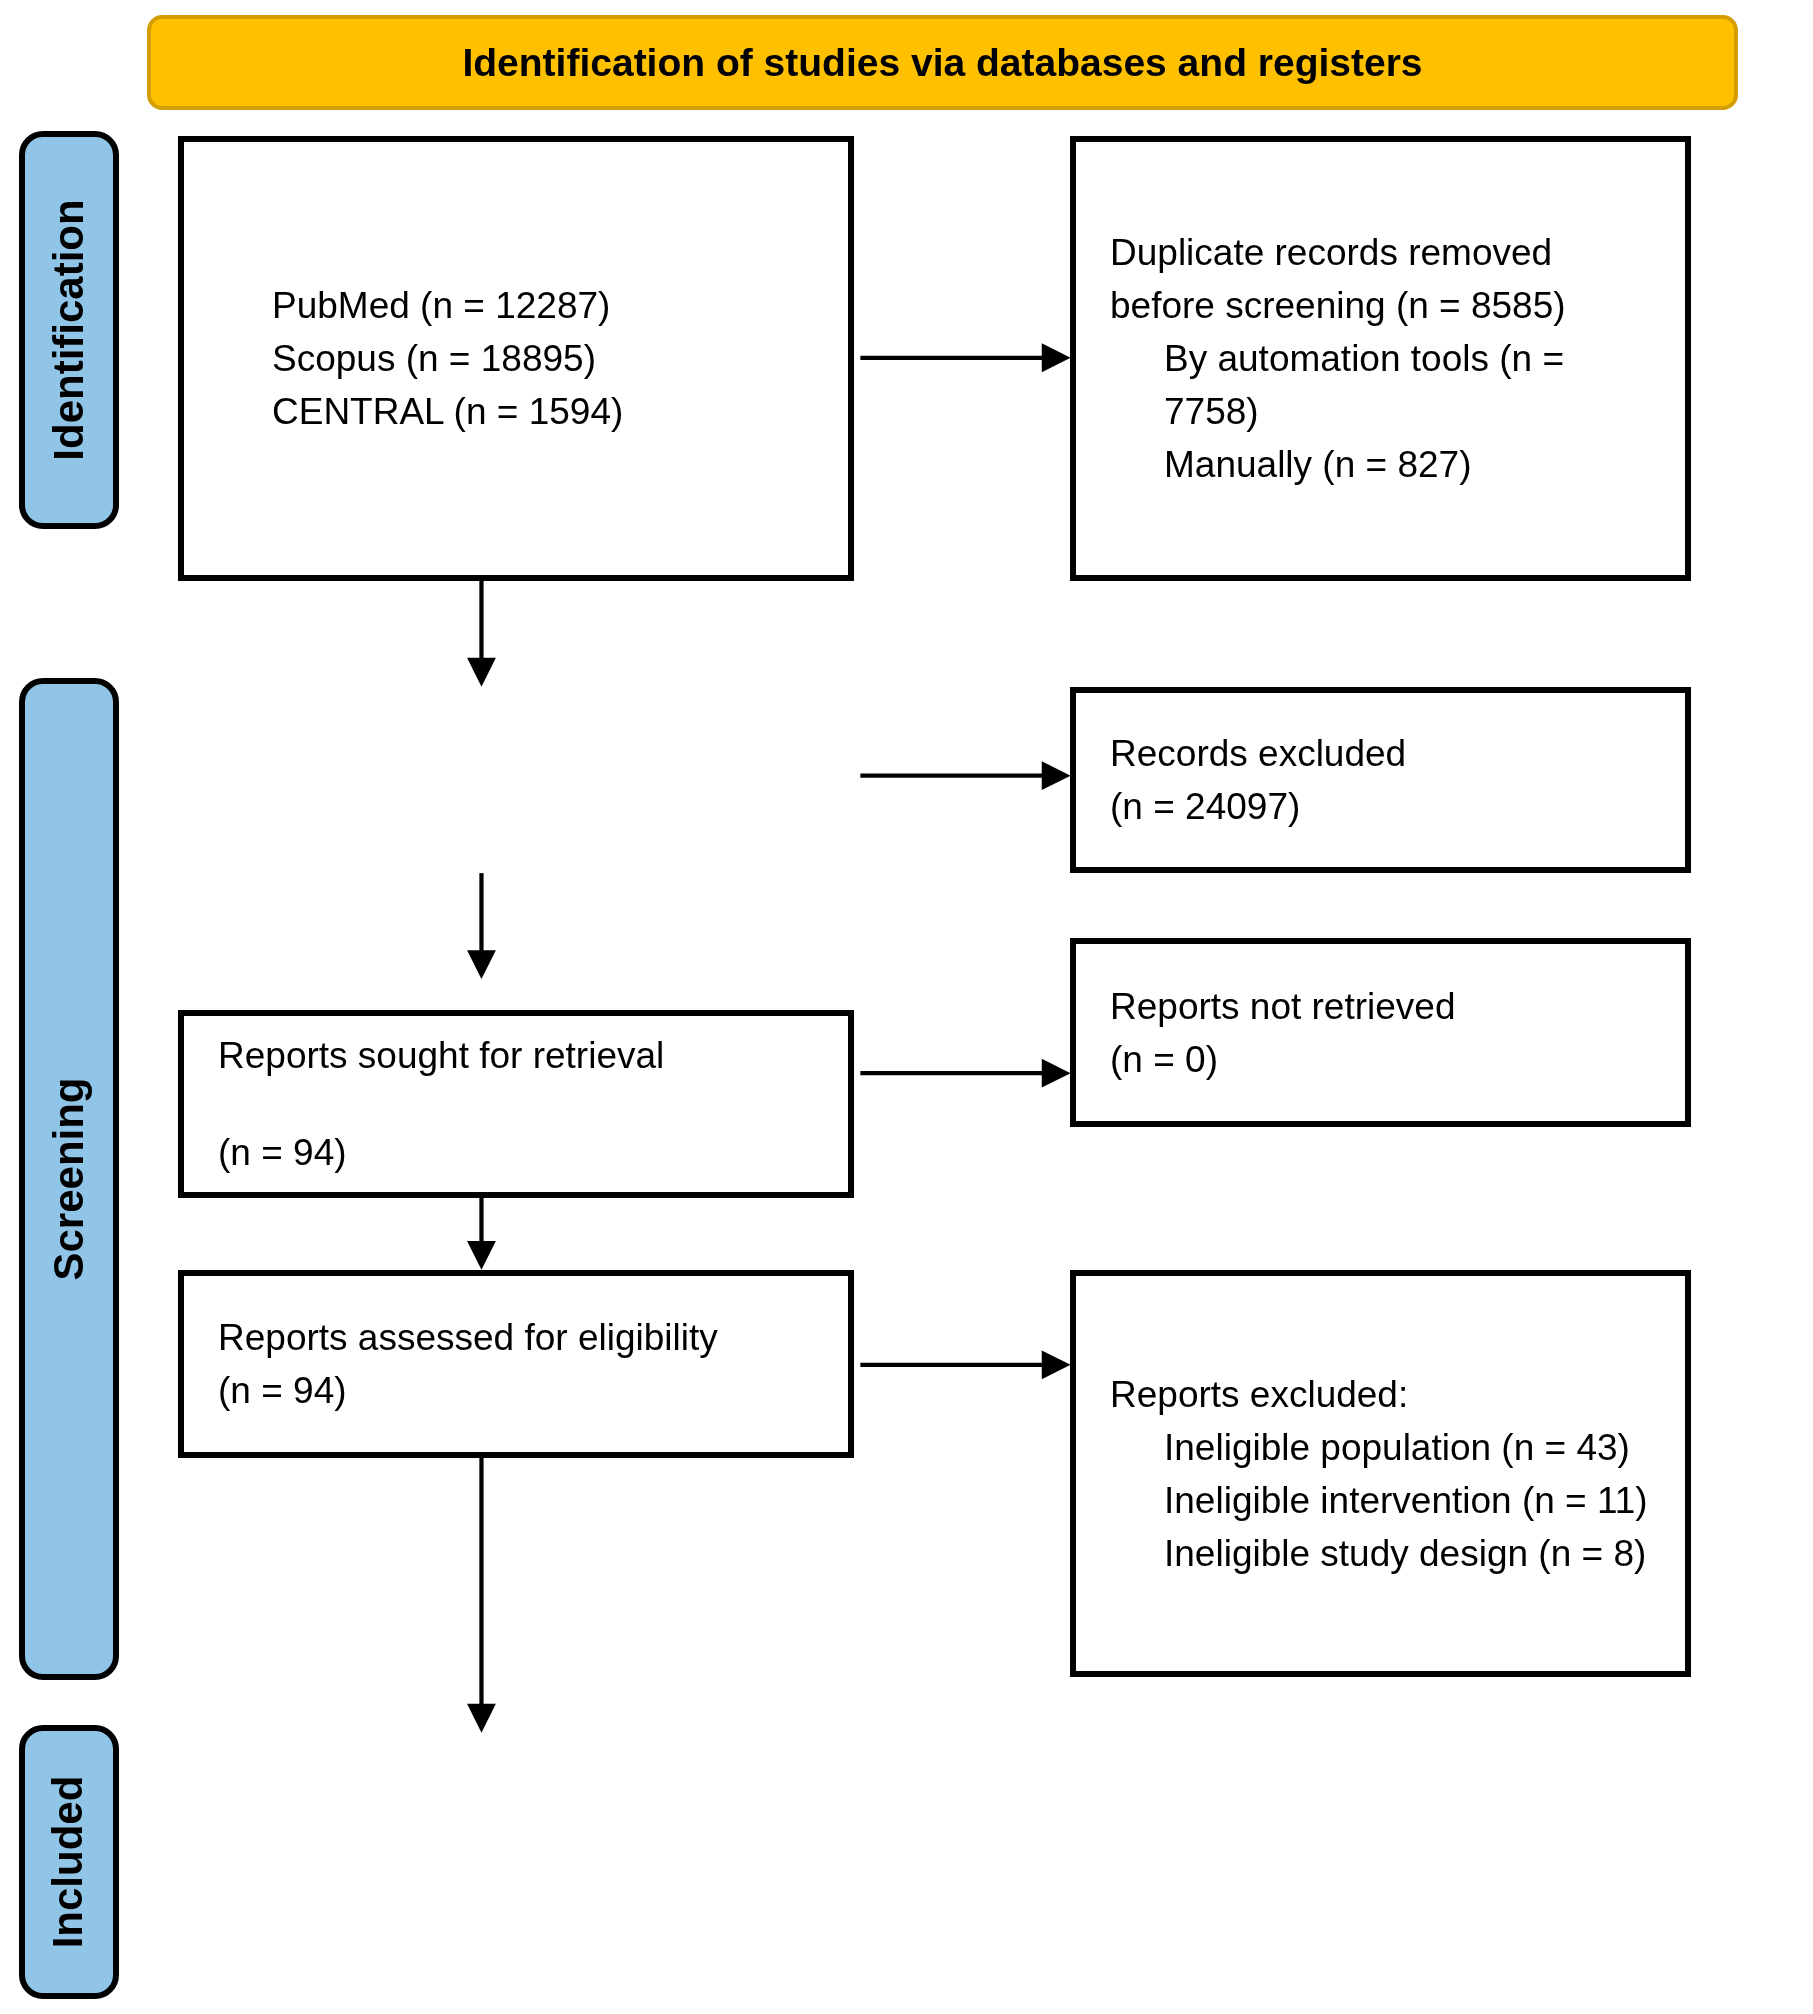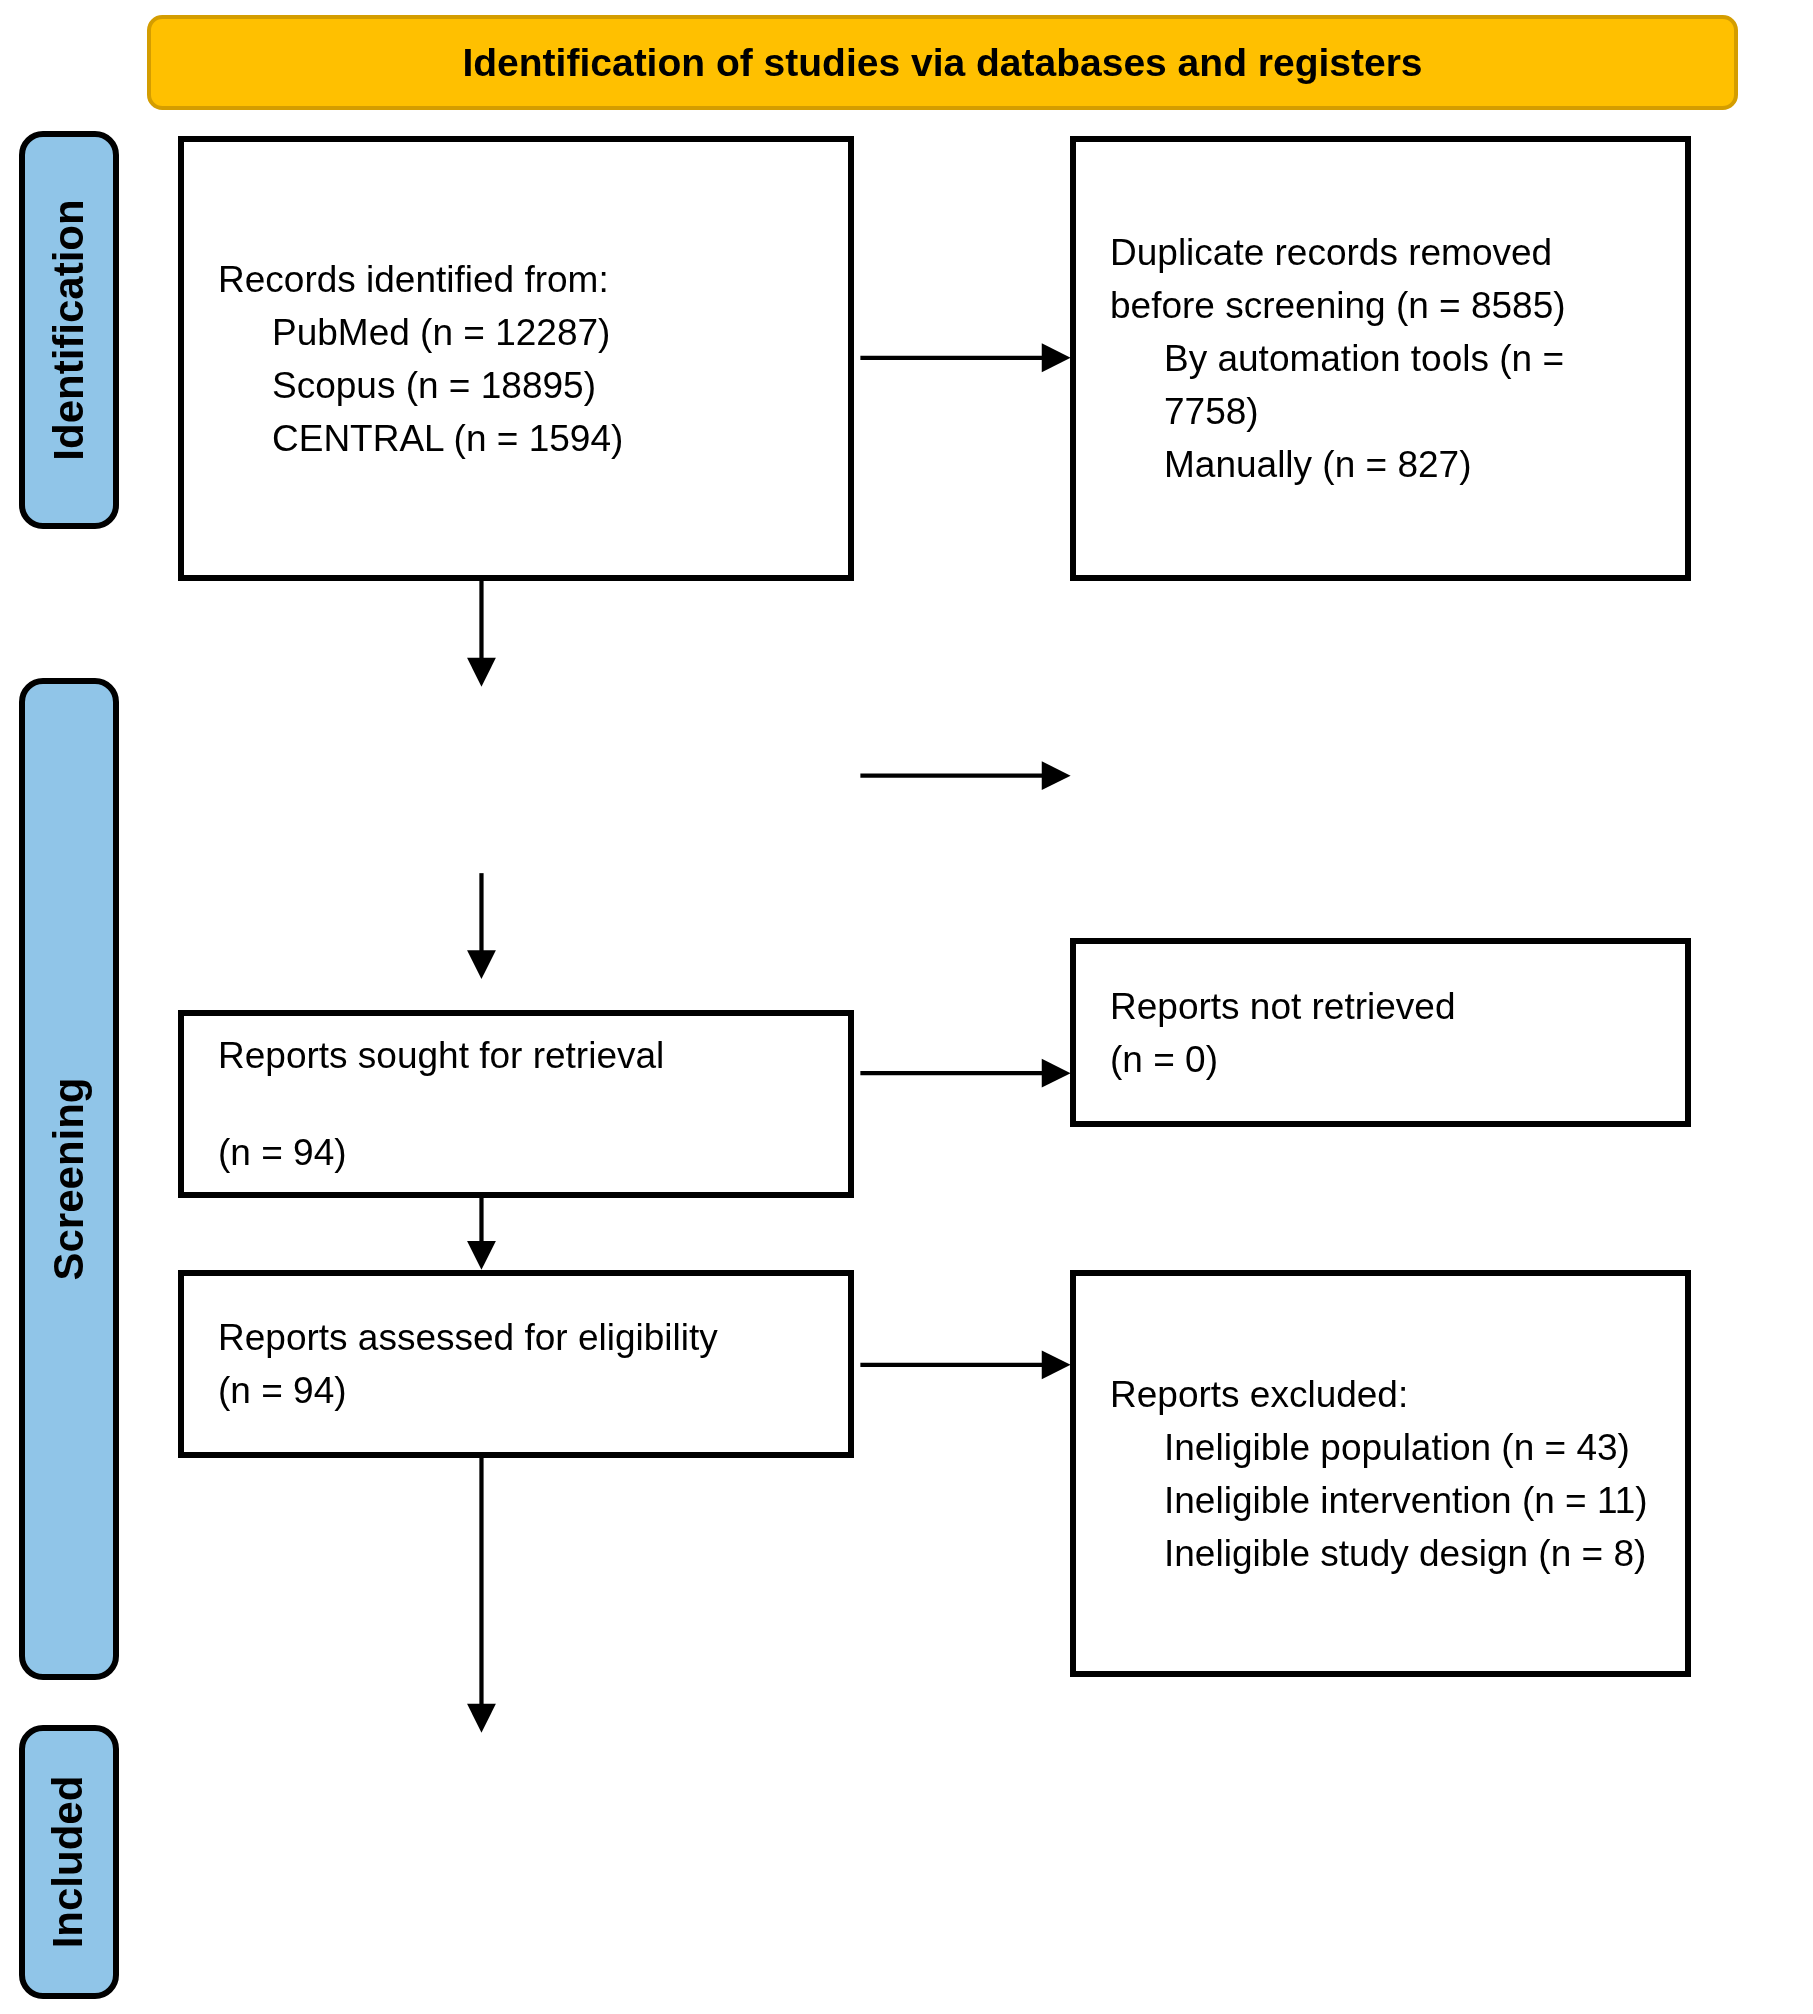--- a/index.html
+++ b/index.html
@@ -107,21 +107,20 @@
     <polygon points="1263,915 1229,898 1229,932"></polygon>
 
     <line x1="1015" y1="1266" x2="1231" y2="1266"></line>
     <polygon points="1263,1266 1229,1249 1229,1283"></polygon>
 
     <line x1="1015" y1="1610" x2="1231" y2="1610"></line>
     <polygon points="1263,1610 1229,1593 1229,1627"></polygon>
   </svg>
 
   <div class="fbox col-left box-a">
-    <div>Records identified from:</div>
     <div class="indent">PubMed (n = 12287)</div>
     <div class="indent">Scopus (n = 18895)</div>
     <div class="indent">CENTRAL (n = 1594)</div>
   </div>
 
 
   <div class="fbox col-left box-c">
     <div>Reports sought for retrieval</div>
     <div>(n = 94)</div>
   </div>
@@ -131,20 +130,24 @@
     <div>(n = 94)</div>
   </div>
 
 
   <div class="fbox col-right box-f">
     <div>Duplicate records removed before screening (n = 8585)</div>
     <div class="indent">By automation tools (n = 7758)</div>
     <div class="indent">Manually (n = 827)</div>
   </div>
 
+  <div class="fbox col-right box-g">
+    <div>Records excluded</div>
+    <div>(n = 24097)</div>
+  </div>
 
   <div class="fbox col-right box-h">
     <div>Reports not retrieved</div>
     <div>(n = 0)</div>
   </div>
 
   <div class="fbox col-right box-i">
     <div>Reports excluded:</div>
     <div class="indent">Ineligible population (n = 43)</div>
     <div class="indent">Ineligible intervention (n = 11)</div>

